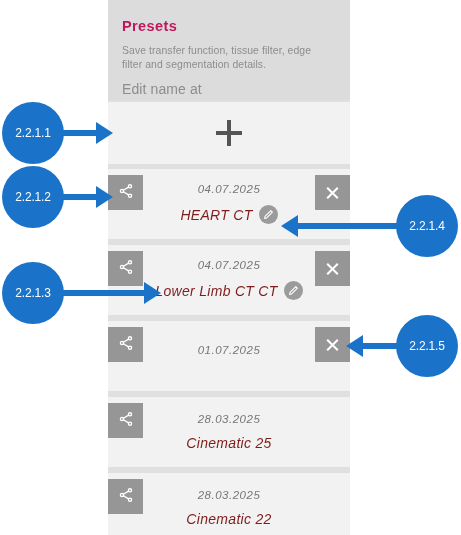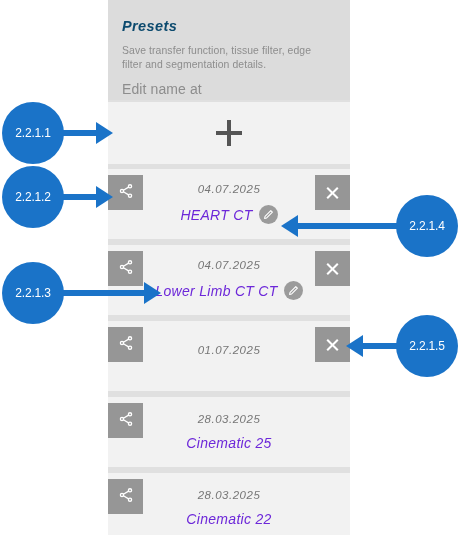--- a/index.html
+++ b/index.html
@@ -31,25 +31,24 @@
     top: 0;
     width: 242px;
     height: 100px;
     background: #dcdcdc;
     box-sizing: border-box;
     padding: 19px 14px 0 14px;
   }
   #presets-title {
     font-size: 14.5px;
     font-weight: bold;
-    color: #0c4a6e;
+    color: #be185d;
     letter-spacing: 0.4px;
     margin: 0 0 9px 0;
     line-height: 1.1;
-    font-style: italic;
   }
   #presets-subtitle {
     font-size: 10.4px;
     color: #8d8d8d;
     line-height: 1.32;
     margin: 0 12px 9px 0;
     letter-spacing: 0.1px;
   }
   #presets-editnote {
     font-size: 14px;
@@ -124,21 +123,21 @@
     margin-bottom: 10px;
   }
   .preset-name-line {
     display: flex;
     align-items: center;
     gap: 6px;
     line-height: 1;
   }
   .preset-name {
     font-size: 14px;
-    color: #6d28d9;
+    color: #7f1d1d;
     letter-spacing: 0.3px;
   }
 
   
   .share-btn {
     position: absolute;
     left: 0;
     top: 6px;
     width: 35px;
     height: 35px;

